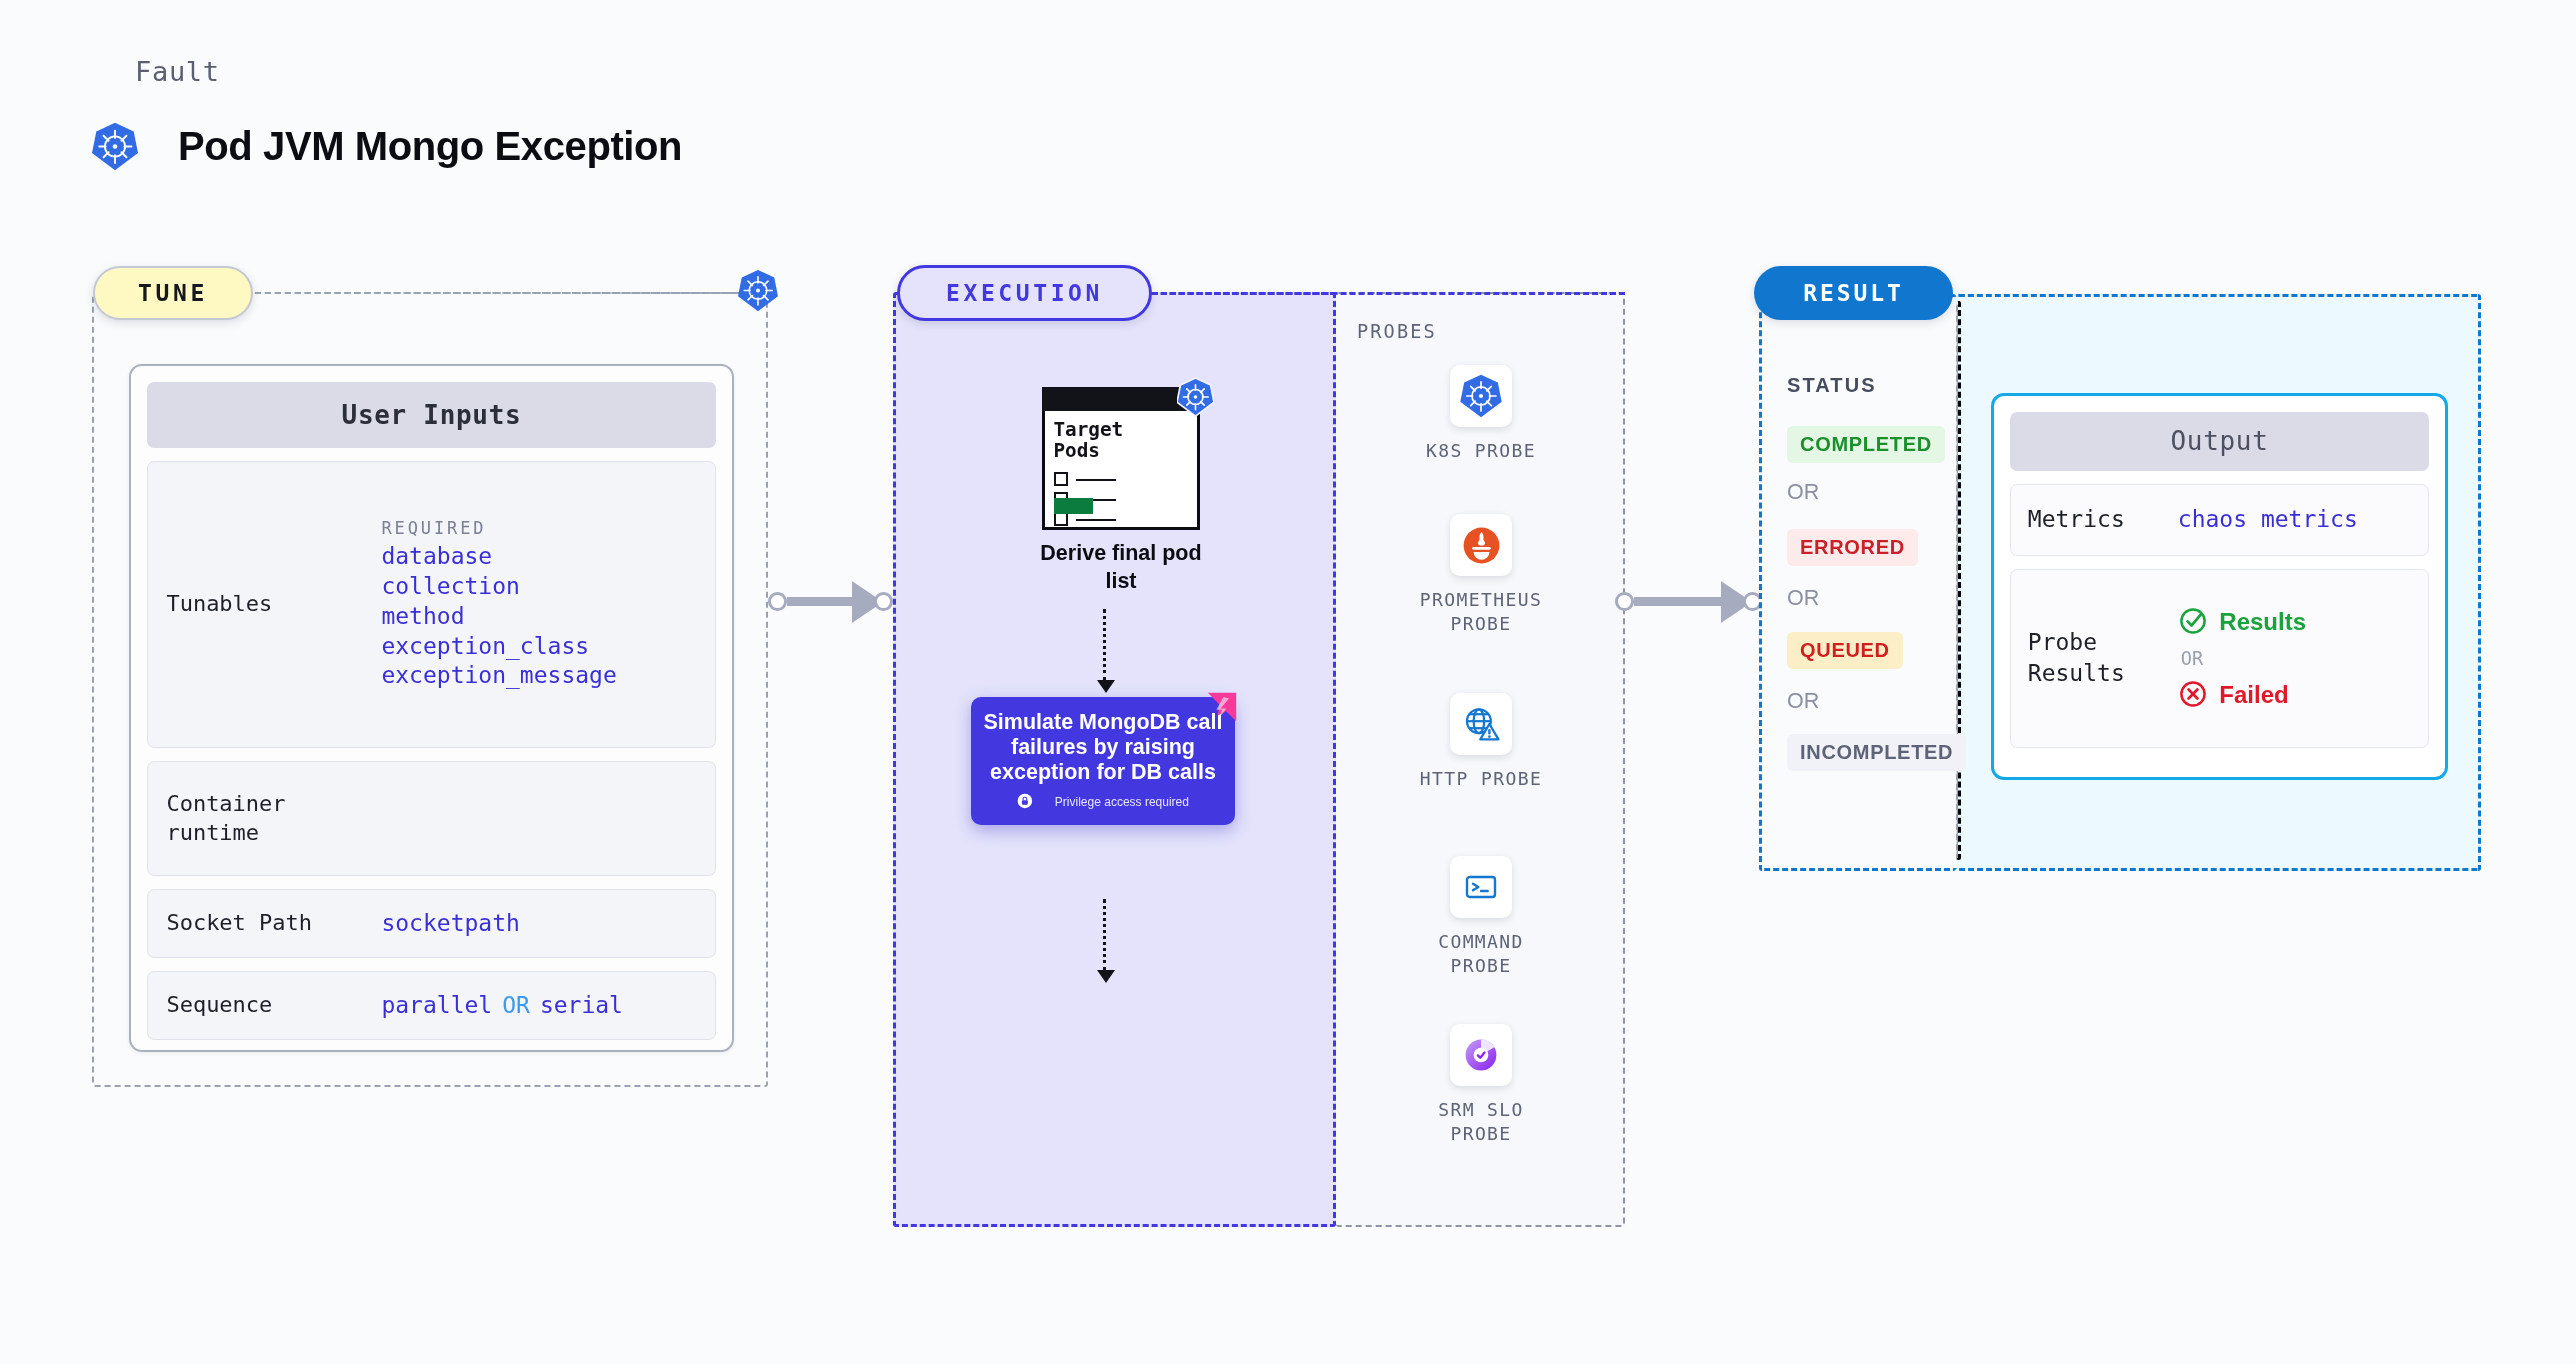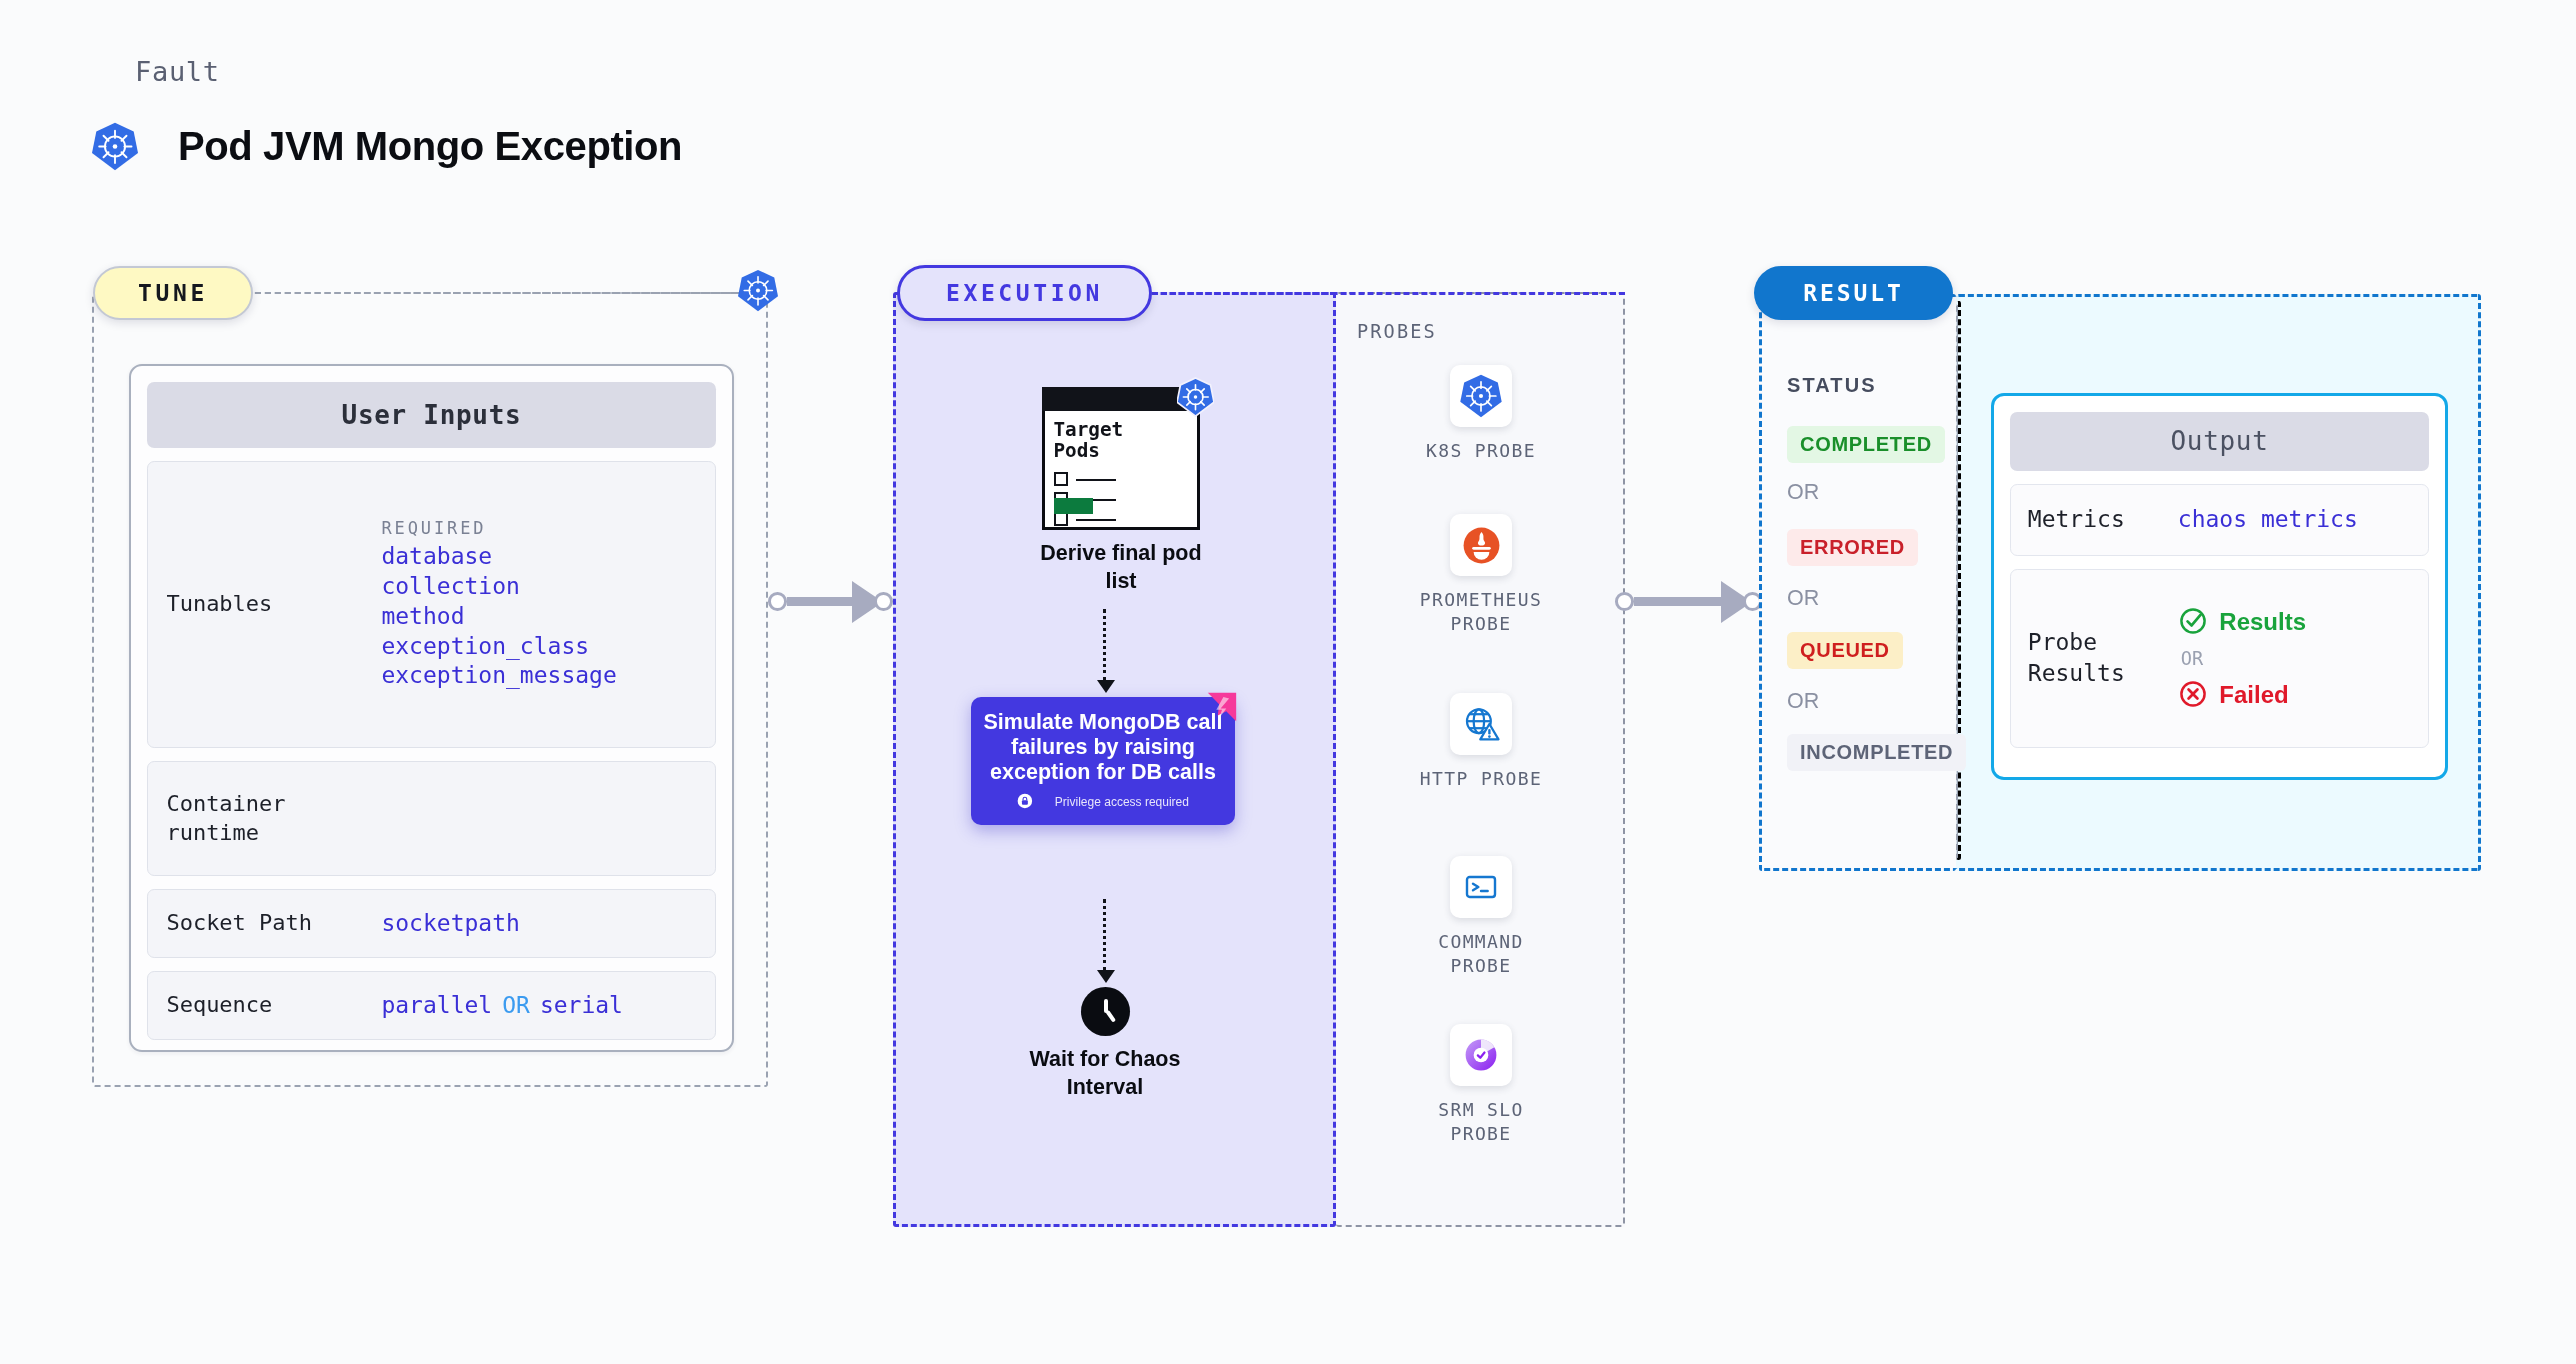--- a/index.html
+++ b/index.html
@@ -405,24 +405,20 @@
     <span class="ribbon">
       <svg width="34" height="34" viewBox="0 0 48 48">
         <path d="M4 4 L44 4 L44 44 L30 30 L18 36 L20 20 Z" fill="#f6399b"></path>
         <path d="M26 10 L34 12 L22 26 L30 26 L20 40 L24 28 L16 28 Z" fill="#fff" opacity=".55"></path>
       </svg>
     </span>
   </div>
 
   <div class="dot-arrow" style="left:1103px; top:899px; height:72px;"></div>
 
-  <div class="node" style="left:1024px; top:987px; width:162px;">
-    <div class="clock"></div>
-    <div class="node-caption">Wait for Chaos Interval</div>
-  </div>
 
   <div class="probe-item" style="top:365px">
     <div class="probe-tile">
       <svg width="42" height="44" viewBox="0 0 64 68">
         <polygon points="32,1 58,13 64,43 32,67 0,43 6,13" fill="#326ce5"></polygon>
         <g fill="none" stroke="#fff" stroke-width="2.6" stroke-linecap="round">
           <circle cx="32" cy="34" r="14"></circle>
             <circle cx="32" cy="34" r="3.2" fill="#fff" stroke="none"></circle>
           <line x1="32" y1="12" x2="32" y2="22"></line>
             <line x1="32" y1="46" x2="32" y2="57"></line>

